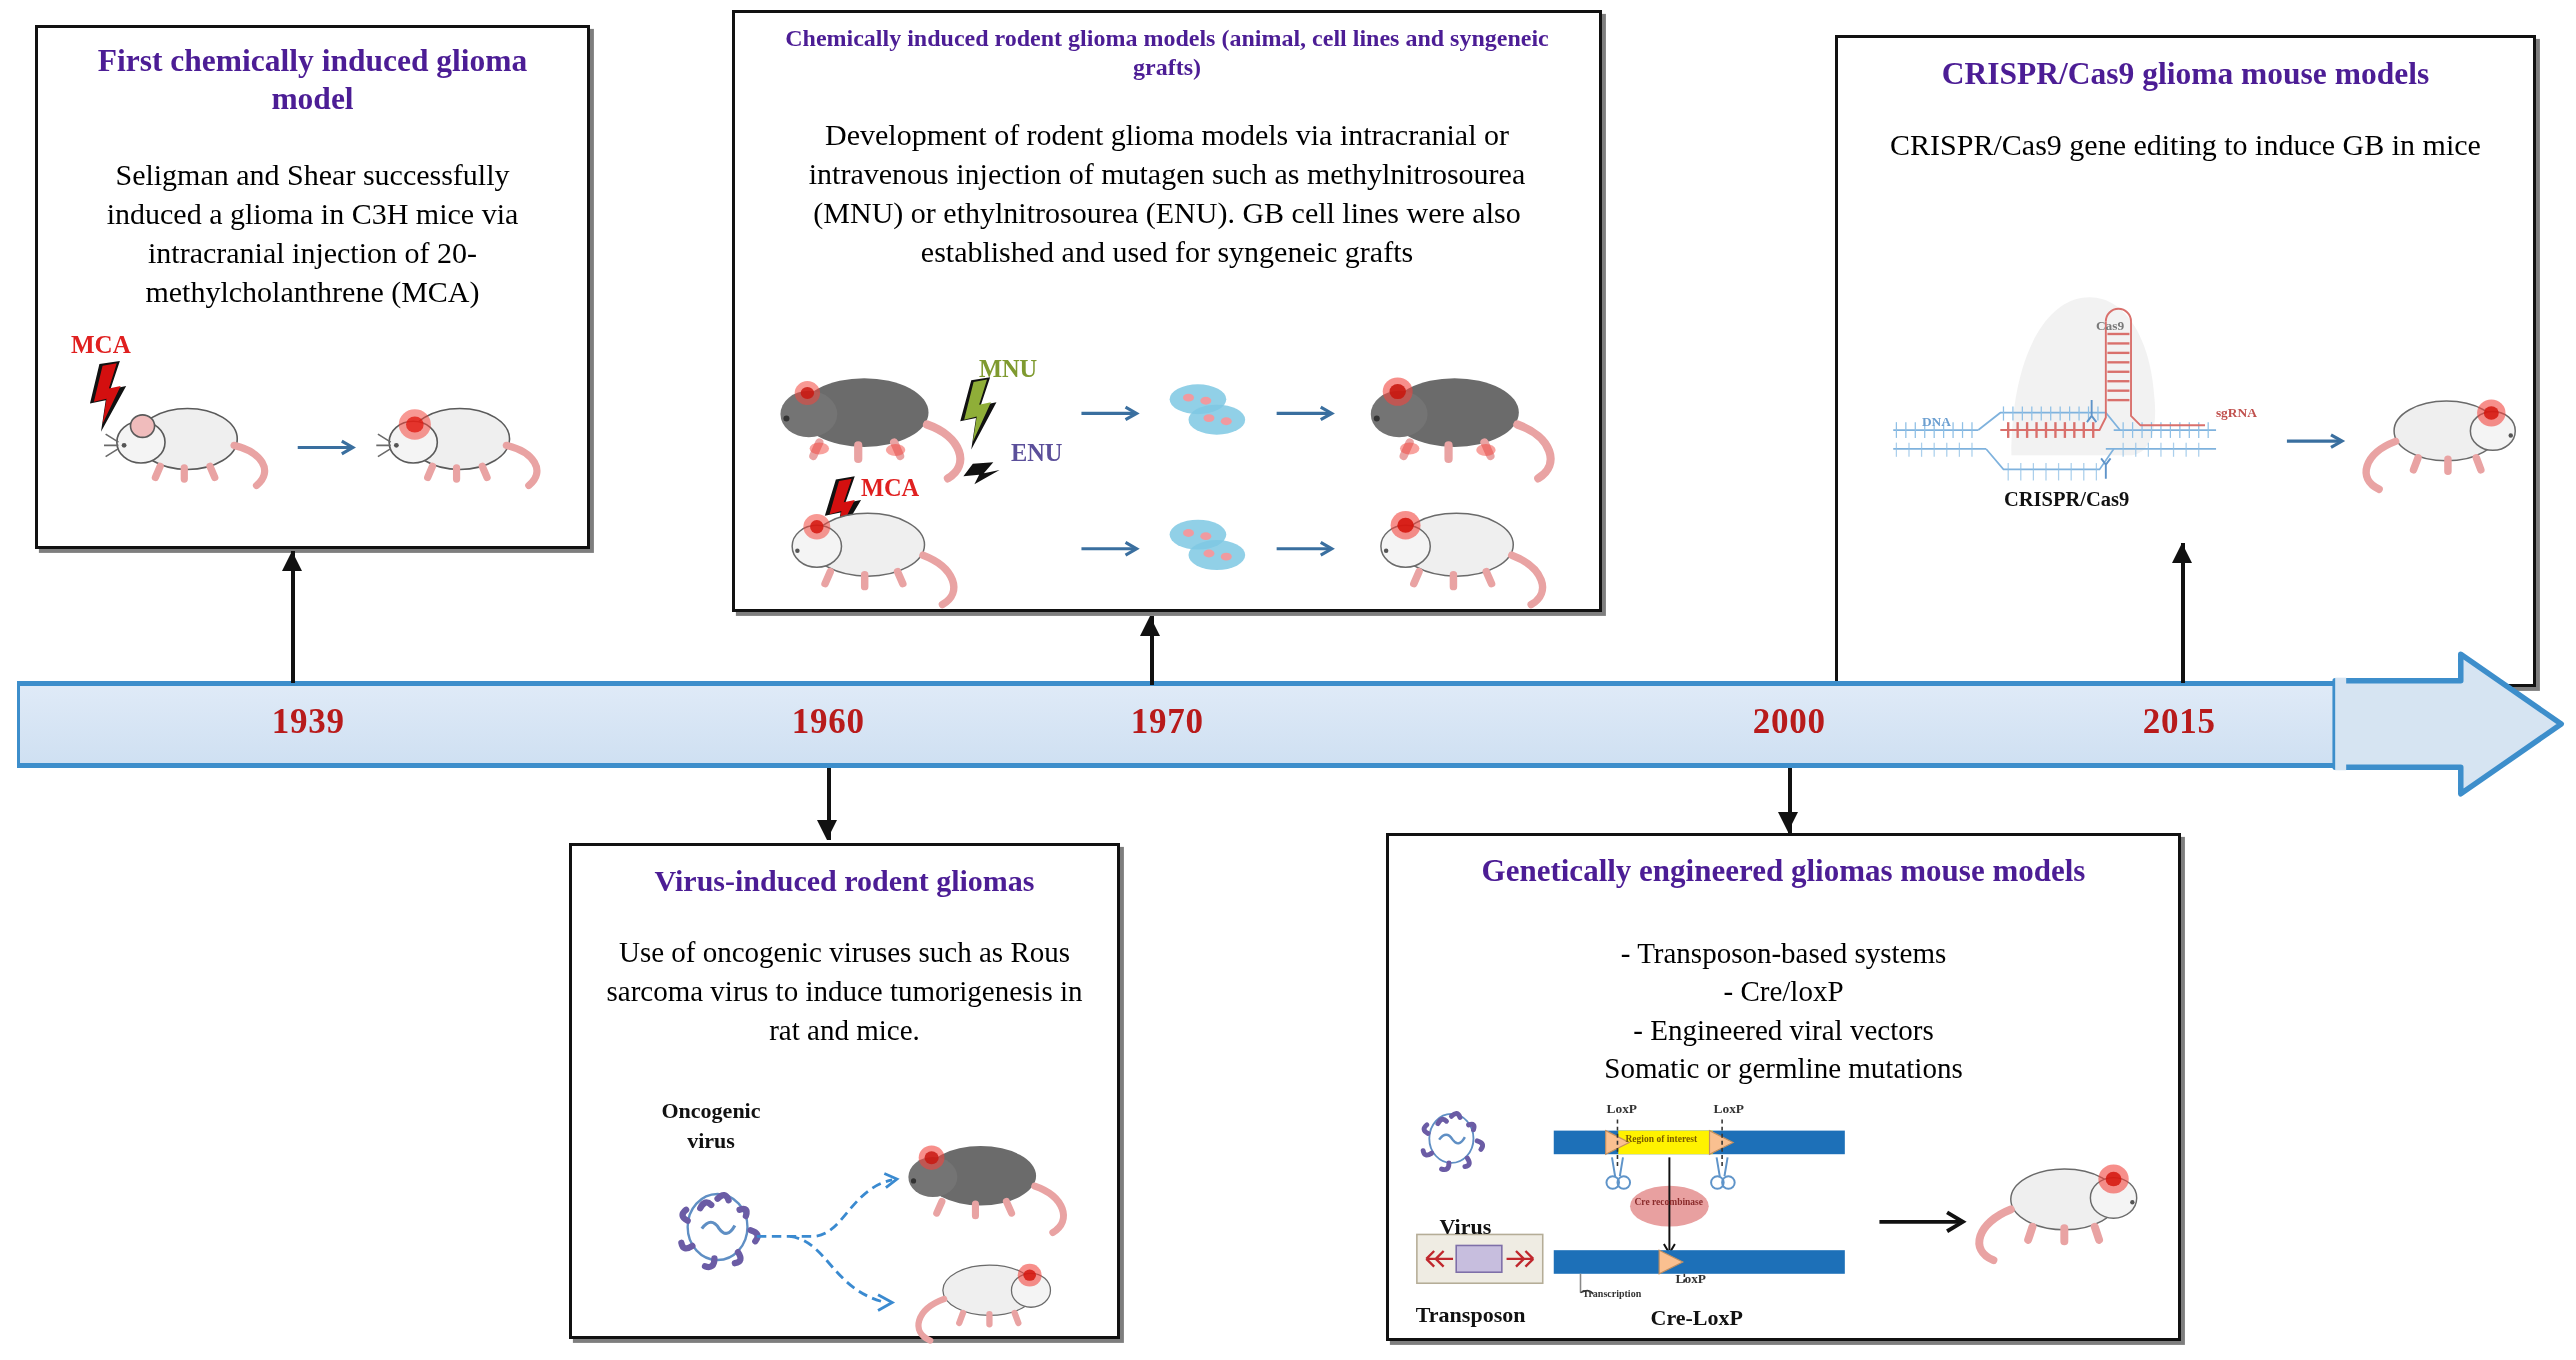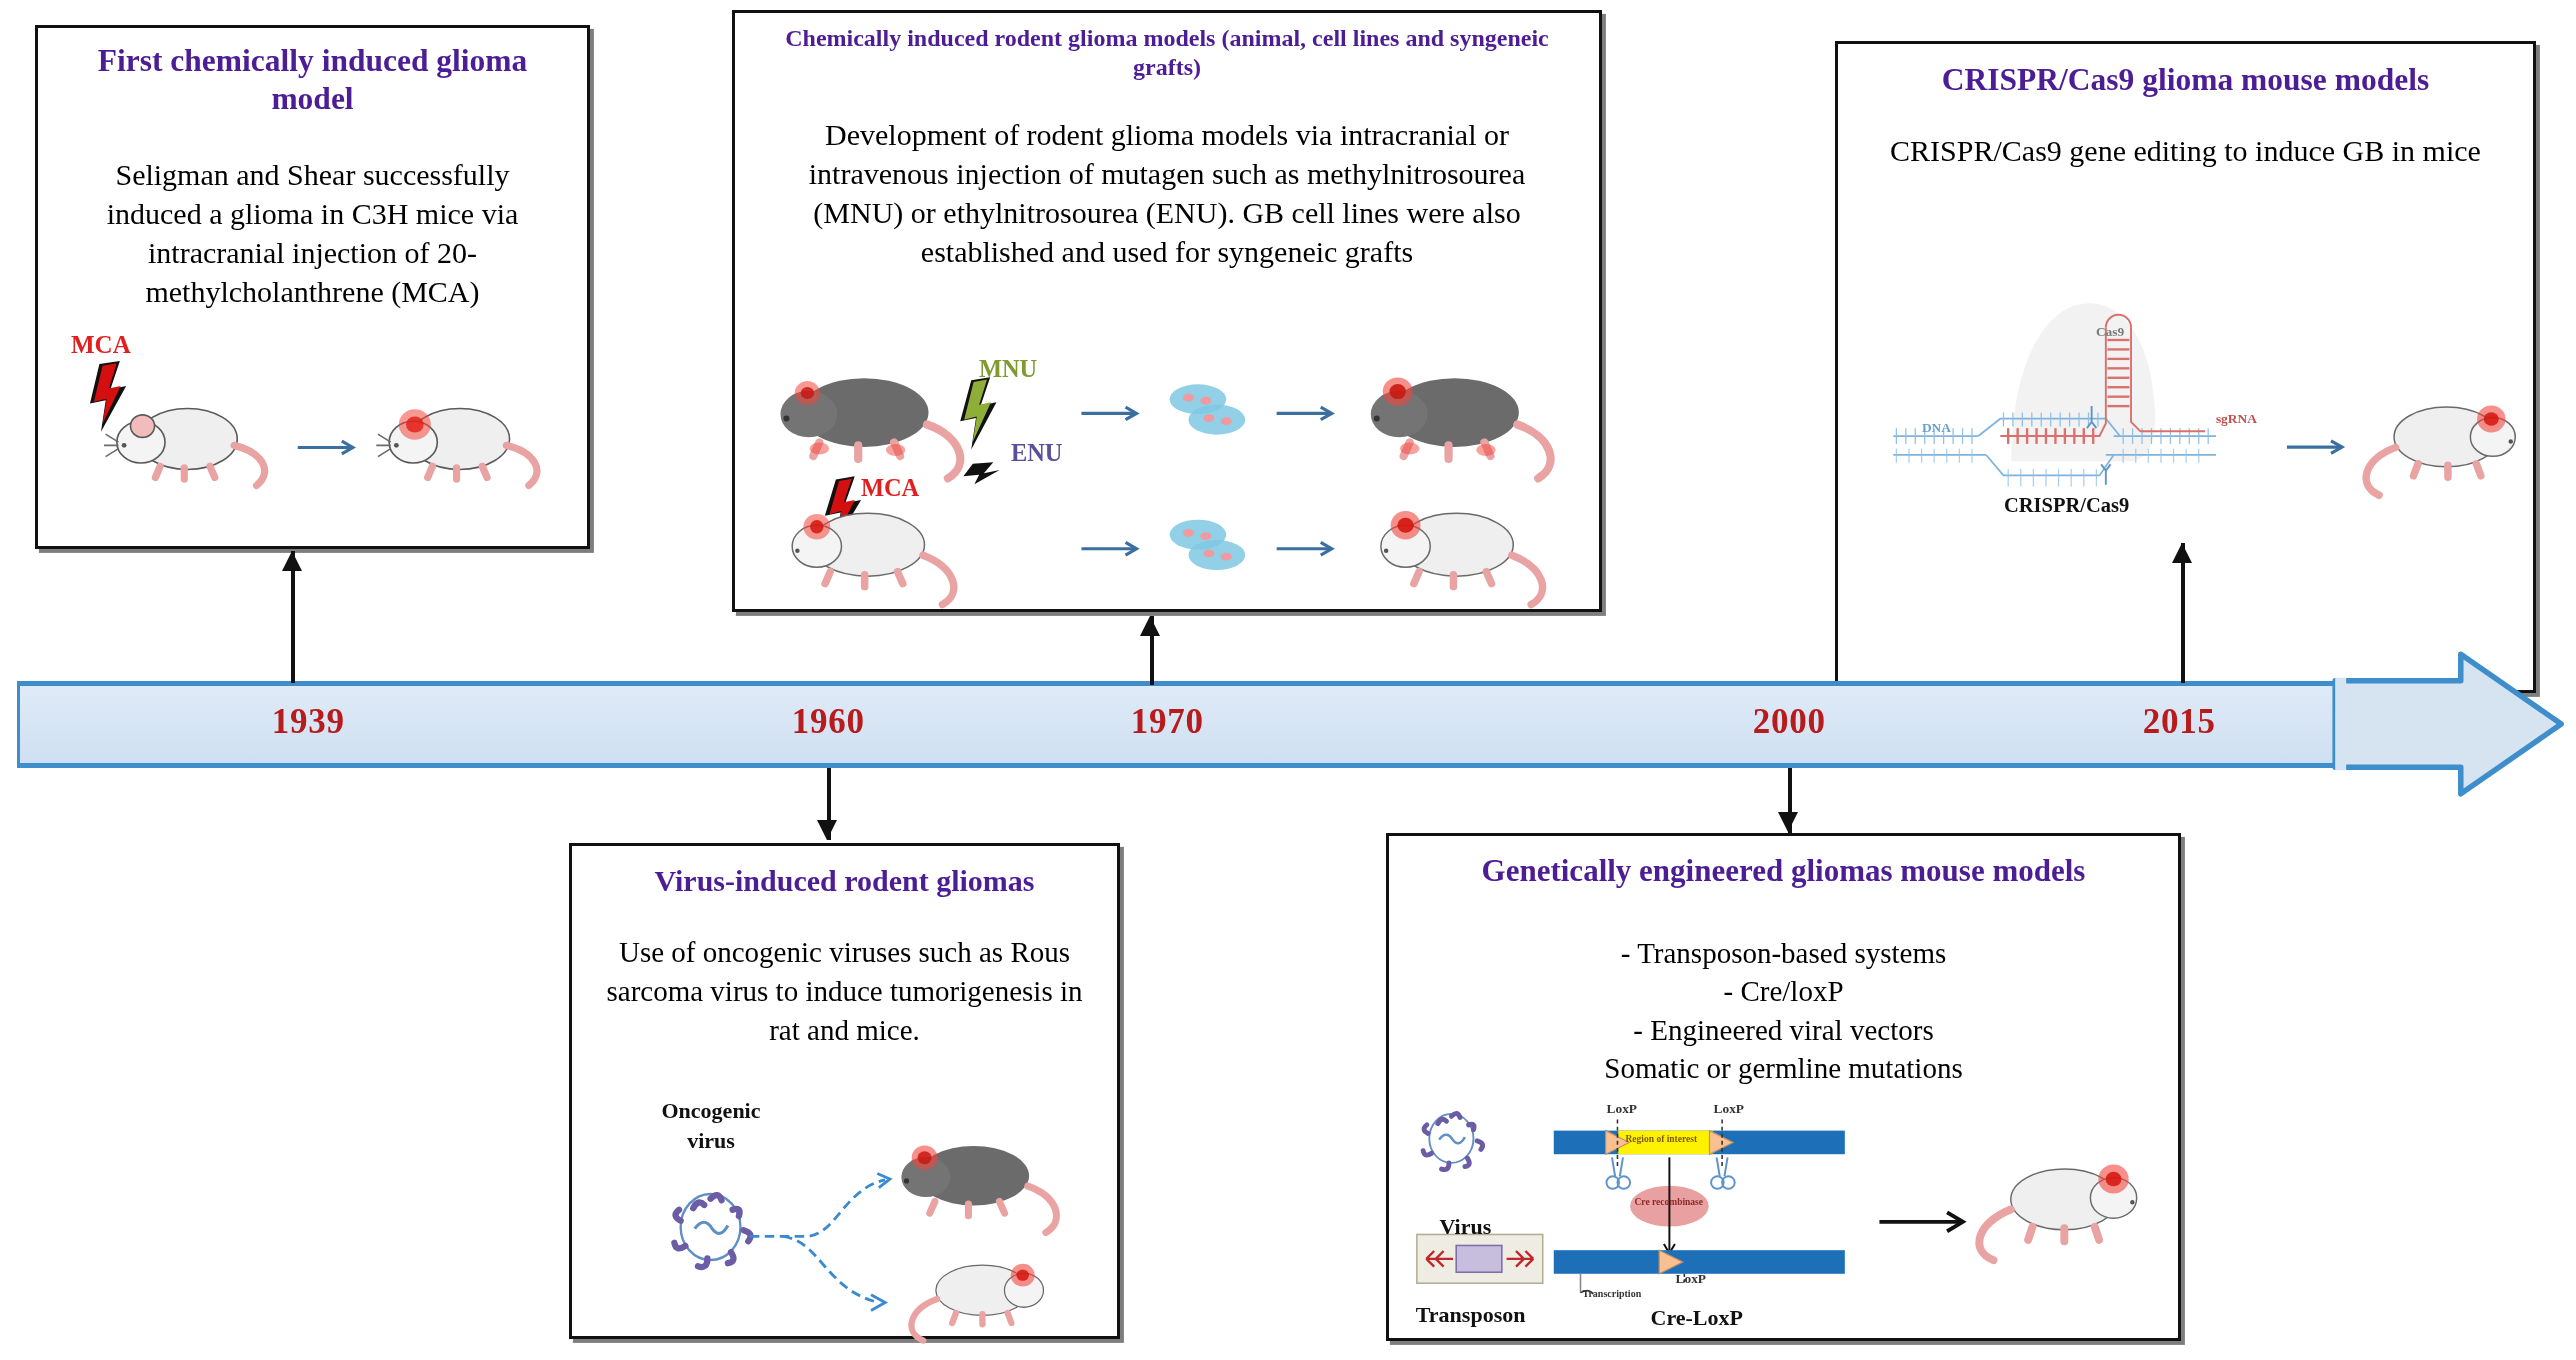--- a/index.html
+++ b/index.html
@@ -11,21 +11,21 @@
   
   .card{position:absolute;background:#ffffff;border:3.9px solid #111111;
         box-sizing:border-box;
         box-shadow:3.9px 3.9px 0 0 rgba(20,20,20,.55);}
   .card .title{font-weight:bold;text-align:center;color:#4c1d95;}
   .card .body{text-align:center;color:#000;}
 
   
   #card-1939{left:35px;  top:25px;  width:555px;  height:524px;}
   #card-1970{left:732px; top:9.5px;  width:870px; height:602px;}
-  #card-2015{left:1835px;top:41px;  width:701px;  height:652px;}
+  #card-2015{left:1835px;top:35px;  width:701px;  height:652px;}
   #card-1960{left:569px; top:843px;width:551px;  height:496px;}
   #card-2000{left:1386px;top:833px;width:795px; height:508px;}
 
   #card-1939 .title{font-size:31.5px;line-height:1.22;margin:14px 36px 0 36px;}
   #card-1939 .body {font-size:30px;line-height:1.30;margin:36px 31.5px 0 31.5px;}
   #card-1970 .title{font-size:24px;line-height:1.22;margin:11px 47px 0 47px;}
   #card-1970 .body {font-size:30px;line-height:1.30;margin:33px 41px 0 41px;}
   #card-2015 .title{font-size:31.5px;line-height:1.22;margin:17.3px 31.5px 0 31.5px;}
   #card-2015 .body {font-size:30px;line-height:1.30;margin:31.5px 46px 0 46px;}
   #card-1960 .title{font-size:30px;line-height:1.22;margin:17.3px 28px 0 28px;}
@@ -364,21 +364,21 @@
   <div class="conn" style="left:827px;top:768px;height:72px;"></div>
   <div class="arrowhead ah-down" style="left:817px;top:820px;"></div>
 
   <div class="conn" style="left:1788px;top:768px;height:65px;"></div>
   <div class="arrowhead ah-down" style="left:1778px;top:812px;"></div>
 
   <div class="card" id="card-1960">
     <div class="title">Virus-induced rodent gliomas</div>
     <div class="body">Use of oncogenic viruses such as Rous sarcoma virus to induce tumorigenesis in rat and mice.</div>
 
-    <div class="art" style="left:0;top:252px;width:543px;height:236px;">
+    <div class="art" style="left:0;top:252px;width:543px;height:236px;padding-left:7px;">
       <div class="lbl" style="left:72px;top:0px;font-size:22px;color:#111;text-align:center;width:134px;">Oncogenic</div>
       <div class="lbl" style="left:72px;top:30px;font-size:22px;color:#111;text-align:center;width:134px;">virus</div>
 
       <svg width="543" height="236" viewBox="0 0 690 300">
 
         <g transform="translate(130,118)">
           <ellipse cx="46" cy="46" rx="38" ry="42" fill="#ffffff" stroke="#5f8fc4" stroke-width="3"></ellipse>
           <path d="M24 22 q6 -12 14 -4 M46 10 q10 -10 14 2 M74 24 q12 -4 8 8
                    M88 50 q14 4 6 14 M72 78 q8 12 -4 14 M42 86 q0 14 -12 10
                    M14 70 q-12 8 -14 -4 M8 38 q-12 -6 -2 -14" stroke="#6b5ca5" stroke-width="8" fill="none" stroke-linecap="round"></path>

